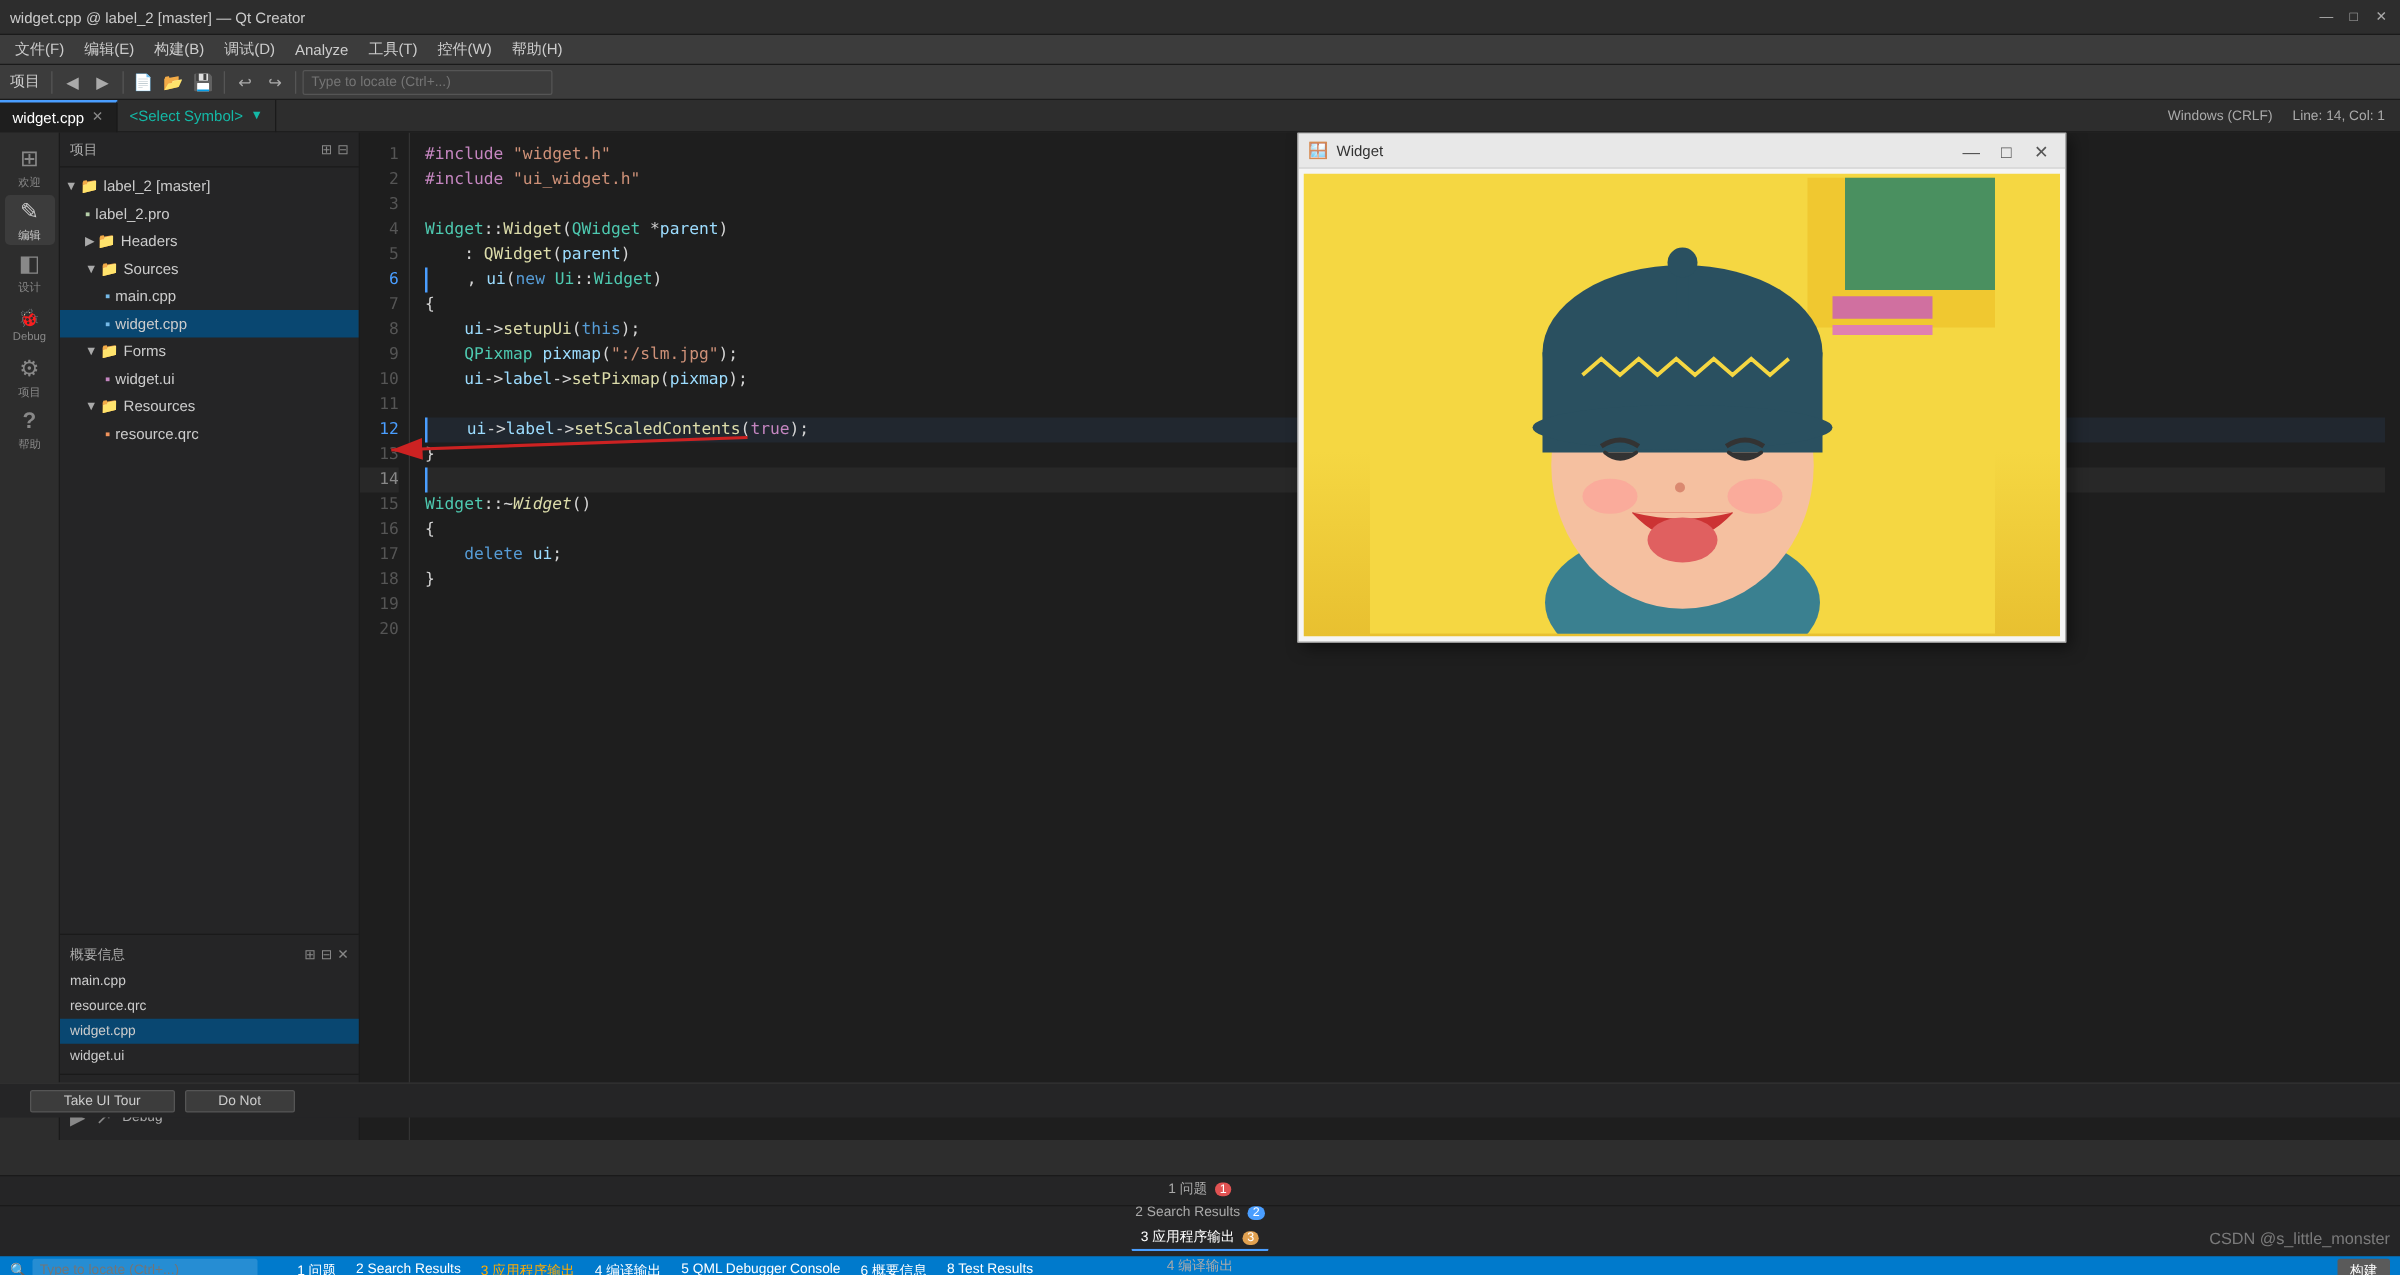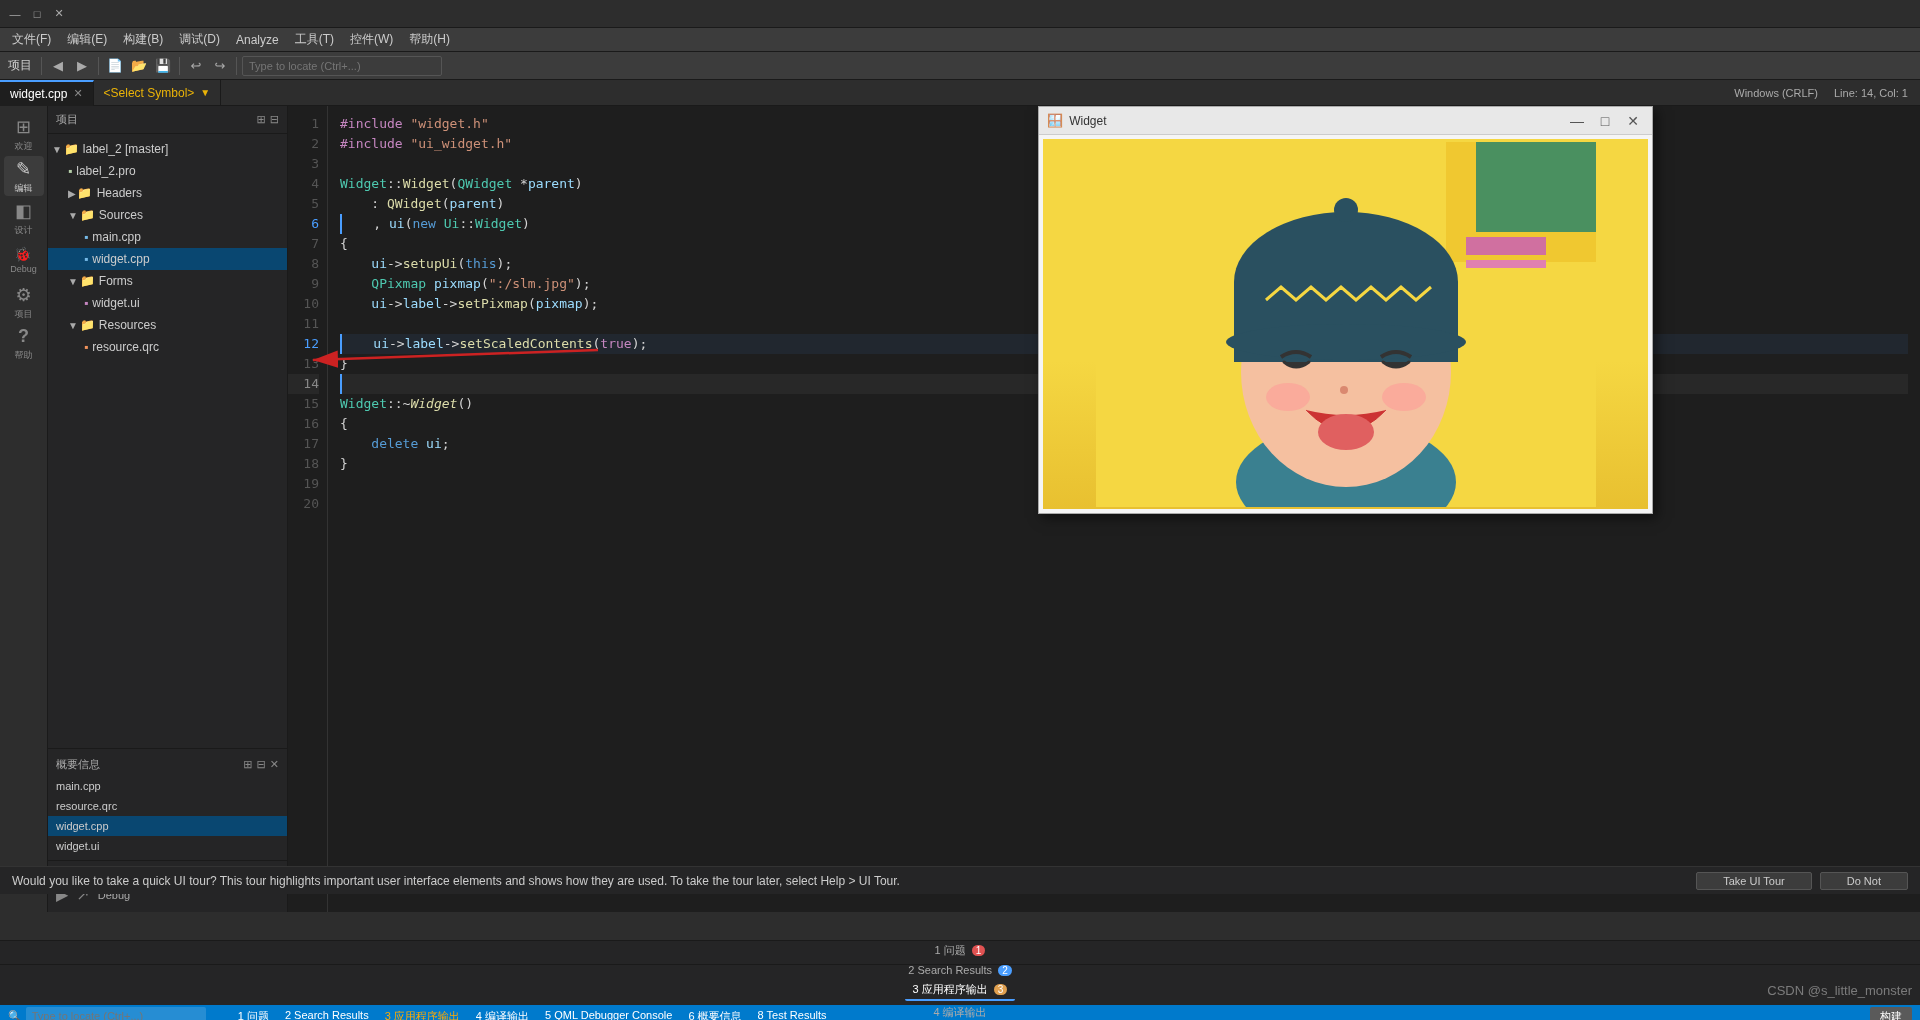--- a/index.html
+++ b/index.html
@@ -95,21 +95,21 @@
       display: flex;
       align-items: center;
       border-bottom: 1px solid #1a1a1a;
     }
     .editor-tab {
       display: flex;
       align-items: center;
       height: 26px;
       padding: 0 10px;
       font-size: 12px;
-      color: #eab308;
+      color: #14b8a6;
       border-right: 1px solid #1a1a1a;
       cursor: pointer;
       gap: 6px;
     }
     .editor-tab.active {
       background: #1e1e1e;
       color: #fff;
       border-top: 2px solid #4a9eff;
     }
     .editor-tab .close-x {
@@ -449,20 +449,21 @@
       right: 8px;
       font-size: 13px;
       color: rgba(180,180,180,0.6);
       pointer-events: none;
     }
   </style>
 </head>
 <body>
 
 <div id="title-bar">
+  <span class="title">widget.cpp @ label_2 [master] — Qt Creator</span>
   <div class="window-controls">
     <span>—</span>
     <span>□</span>
     <span>✕</span>
   </div>
 </div>
 
 <div id="menu-bar">
   <span class="menu-item">文件(F)</span>
   <span class="menu-item">编辑(E)</span>
@@ -779,21 +780,20 @@
         </marker>
       </defs>
 
       <line x1="310" y1="244" x2="25" y2="254" stroke="#cc2222" stroke-width="2.5" marker-end="url(#arrowhead)"></line>
     </svg>
 
   </div>
 </div>
 
 <div id="tour-notification" style="position:relative;background:#252526;border-top:1px solid #333;padding:6px 12px;font-size:12px;color:#ccc;display:flex;align-items:center;justify-content:space-between;height:28px;">
-  <span style="overflow:hidden;text-overflow:ellipsis;white-space:nowrap;max-width:1600px;">Would you like to take a quick UI tour? This tour highlights important user interface elements and shows how they are used. To take the tour later, select Help &gt; UI Tour.</span>
   <div class="tour-btns" style="display:flex;gap:8px;flex-shrink:0;margin-left:12px;">
     <button class="tour-btn">Take UI Tour</button>
     <button class="tour-btn">Do Not</button>
   </div>
 </div>
 
 <div id="bottom-area">
   <div id="bottom-tabs">
     <div class="bottom-tab">
       <span>1 问题</span>

